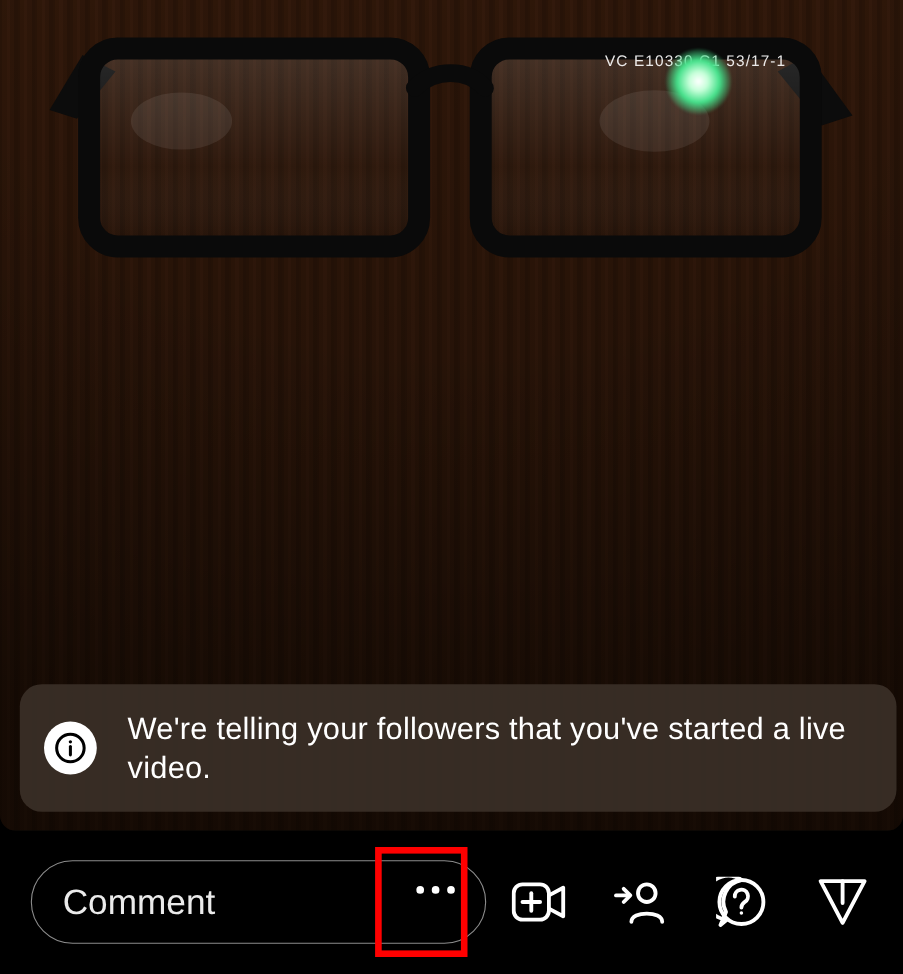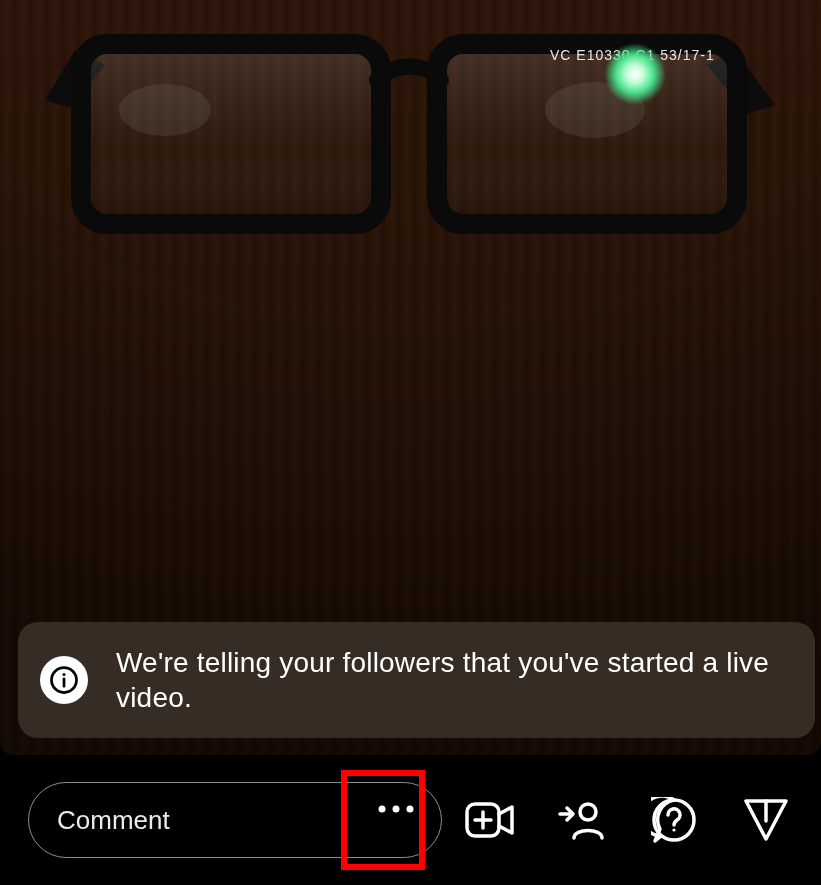--- a/index.html
+++ b/index.html
@@ -80,21 +80,21 @@
       border: 1.5px solid rgba(255,255,255,0.55);
       border-radius: 38px;
       display: flex;
       align-items: center;
       padding: 0 28px;
       color: rgba(255,255,255,0.95);
       font-size: 29px;
       background: transparent;
     }
     .comment-input {
-      background: transparent; border: 0; outline: 0; color: #f9a8d4; font-size: 26px; width: 100%;
+      background: transparent; border: 0; outline: 0; color: #f9a8d4; font-size: 32px; width: 100%;
     }
     .comment-input::placeholder { color: rgba(255,255,255,0.92); }
 
     .more-btn {
       position: absolute;
       left: 369px; top: 27px; width: 58px; height: 76px;
       display: flex; align-items: center; justify-content: center;
     }
     .more-highlight {
       position: absolute;

